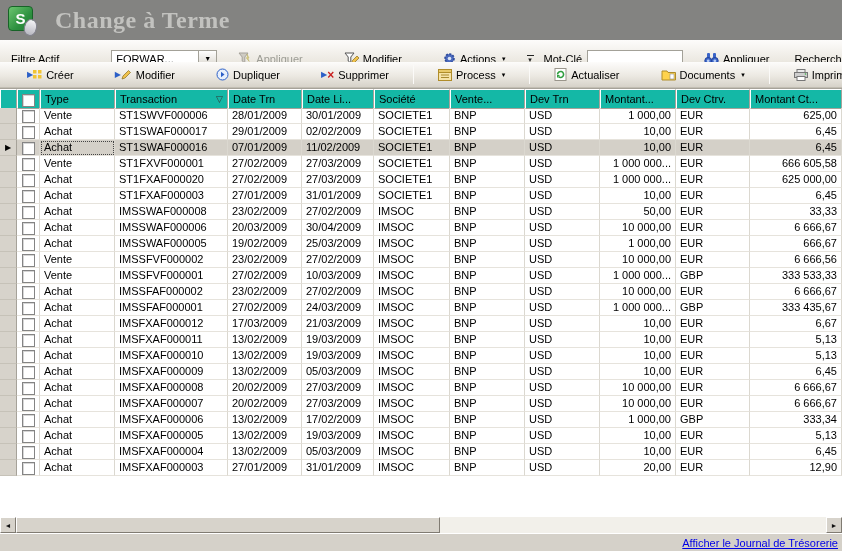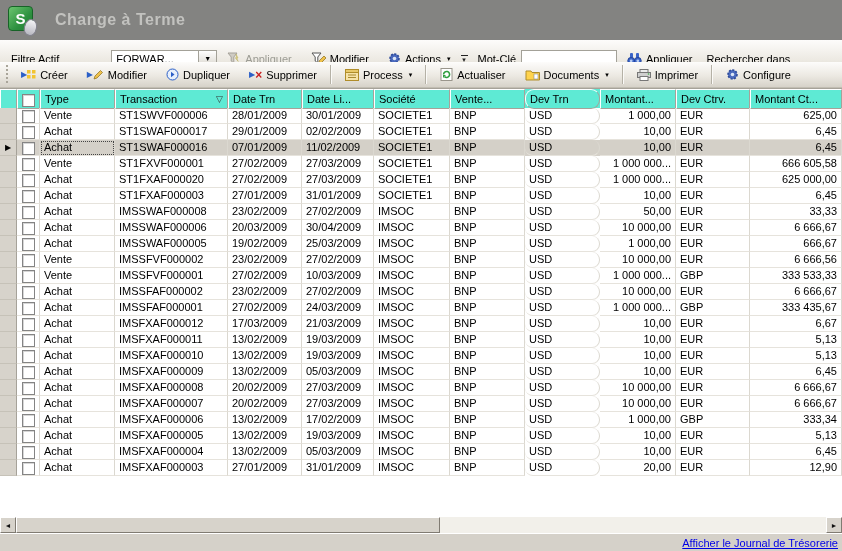--- a/index.html
+++ b/index.html
@@ -8,50 +8,50 @@
     background:#ffffff;font-family:"Liberation Sans",sans-serif;font-size:11px;color:#000;
   }
   
   .titlebar{position:absolute;top:0;left:0;right:0;height:40px;background:#838381;display:flex;align-items:center;}
   .app-icon{margin-left:8px;width:30px;height:30px;position:relative;flex:0 0 auto;}
   .app-icon .sq{position:absolute;left:0;top:1px;width:23px;height:23px;border-radius:4px;
     background:linear-gradient(135deg,#6cc56f,#2e9140 60%,#1f7a30);border:1px solid #176327;
     color:#fff;font-weight:bold;font-size:15px;text-align:center;line-height:23px;}
   .app-icon .mouse{position:absolute;right:1px;bottom:-1px;width:11px;height:15px;border-radius:50% 50% 46% 46%;
     background:linear-gradient(#f4f4f6,#b7b7c0);border:1px solid #84848e;transform:rotate(14deg);}
-  .title-text{margin-left:17px;font-size:16px;font-weight:bold;color:#c2c2bf;letter-spacing:0.5px;}
+  .title-text{margin-left:17px;font-size:24px;font-weight:bold;color:#c2c2bf;letter-spacing:0.5px;font-family:Liberation Serif, serif;}
   
   .toolbar{position:absolute;left:0;right:0;display:flex;align-items:center;padding:0 2px;box-sizing:border-box;
     background:linear-gradient(#fdfcfb,#ece9e2 55%,#d6d2c9);border-bottom:1px solid #c1bdb2;gap:1px;}
   .tb1{top:40px;height:38px;}
   .tb2{top:62px;height:26px;}
   .grip{width:5px;align-self:stretch;margin:3px 2px;
     background-image:repeating-linear-gradient(to bottom,#a9a59a 0 2px,rgba(0,0,0,0) 2px 4px);
     background-size:2px 100%;background-repeat:no-repeat;background-position:center;}
   .sep{width:1px;align-self:stretch;margin:3px 3px;background:#b5b1a6;border-right:1px solid #fbfaf8;}
   .tlabel{padding:0 4px;white-space:nowrap;}
-  .tbtn{display:flex;align-items:center;gap:4px;padding:2px 8px;white-space:nowrap;cursor:default;border:1px solid transparent;justify-content:space-between;}
+  .tbtn{display:flex;align-items:center;gap:4px;padding:2px 19px;white-space:nowrap;cursor:default;border:1px solid transparent;justify-content:space-between;}
   .tbtn.disabled{color:#9c9c94;}
   .caret{font-size:7px;margin-left:2px;}
   .combo{display:flex;align-items:stretch;height:18px;}
   .combo-box{background:#fff;border:1px solid #a3a198;border-right:none;padding:0 4px;line-height:16px;white-space:nowrap;overflow:hidden;margin-left:47px;}
   .combo-arrow{width:17px;background:linear-gradient(#fefefe,#d8d4cb);border:1px solid #a3a198;
     display:flex;align-items:center;justify-content:center;font-size:7px;}
   .tinput{width:96px;height:18px;box-sizing:border-box;background:#fff;border:1px solid #a3a198;padding:0 3px;
     font-family:"Liberation Sans",sans-serif;font-size:11px;}
   .overflow{width:14px;align-self:stretch;display:flex;flex-direction:column;justify-content:center;align-items:center;color:#222;}
   .overflow .bar{width:7px;border-top:1px solid #222;margin-bottom:1px;}
   .overflow .chev{font-size:7px;line-height:6px;}
   .spacer{flex:1;}
   .blue-arrow{color:#2b5fc7;font-size:8px;}
   .red-x{color:#c81e1e;font-weight:bold;font-size:12px;line-height:10px;}
   .icon{display:inline-flex;align-items:center;justify-content:center;}
   
   .grid{position:absolute;top:88px;left:0;right:0;}
-  .hrow{display:flex;height:20px;background:#5eead4;border-top:1px solid #a6a299;box-sizing:border-box;}
+  .hrow{display:flex;height:20px;background:#14b8a6;border-top:1px solid #a6a299;box-sizing:border-box;}
   .hcell{box-sizing:border-box;height:20px;border-right:1px solid #a6a299;border-bottom:1px solid #a6a299;
     border-top:1px solid #fff;border-left:1px solid #fff;padding:2px 4px;white-space:nowrap;overflow:hidden;
     display:flex;align-items:center;}
   .hcell .sort{margin-left:auto;font-size:9px;color:#333;}
   .trow{display:flex;height:16px;background:#fff;}
   .trow.selected{background:#d4d0c8;}
   .cell{box-sizing:border-box;height:16px;border-right:1px solid #dbd8d0;border-bottom:1px solid #e6e3dc;
     padding:0 4px;line-height:15px;white-space:nowrap;overflow:hidden;}
   .cell.marker{background:#d7d3cb;border-right:1px solid #a6a299;border-bottom:1px solid #c6c2b8;
     padding:0;text-align:center;font-size:8px;line-height:15px;color:#000;}
@@ -61,21 +61,21 @@
   .c-num{text-align:right;}
   .focus-cell{outline:1px dotted #444;outline-offset:-2px;}
   .w-marker{width:17px;flex:0 0 17px;}
   .w-check{width:23px;flex:0 0 23px;}
   .w-type{width:75px;flex:0 0 75px;}
   .w-trans{width:113px;flex:0 0 113px;align-items:center;}
   .w-dtrn{width:74px;flex:0 0 74px;}
   .w-dliv{width:72px;flex:0 0 72px;}
   .w-soc{width:76px;flex:0 0 76px;}
   .w-contre{width:75px;flex:0 0 75px;}
-  .w-devtrn{width:75px;flex:0 0 75px;border-radius:9px;}
+  .w-devtrn{width:75px;flex:0 0 75px;}
   .w-mont{width:76px;flex:0 0 76px;}
   .w-devctrv{width:74px;flex:0 0 74px;}
   .w-montctrv{flex:1;}
   
   .hscroll{position:absolute;left:0;right:0;top:517px;height:16px;background:#f2f0ea;}
   .sbtn,.sthumb{position:absolute;top:0;height:16px;box-sizing:border-box;background:#d7d3cb;
     border:1px solid;border-color:#ffffff #807b72 #807b72 #ffffff;}
   .sbtn{width:16px;display:flex;align-items:center;justify-content:center;font-size:7px;color:#111;}
   .sbtn.left{left:0;} .sbtn.right{right:0;}
   .sthumb{left:16px;width:424px;}

